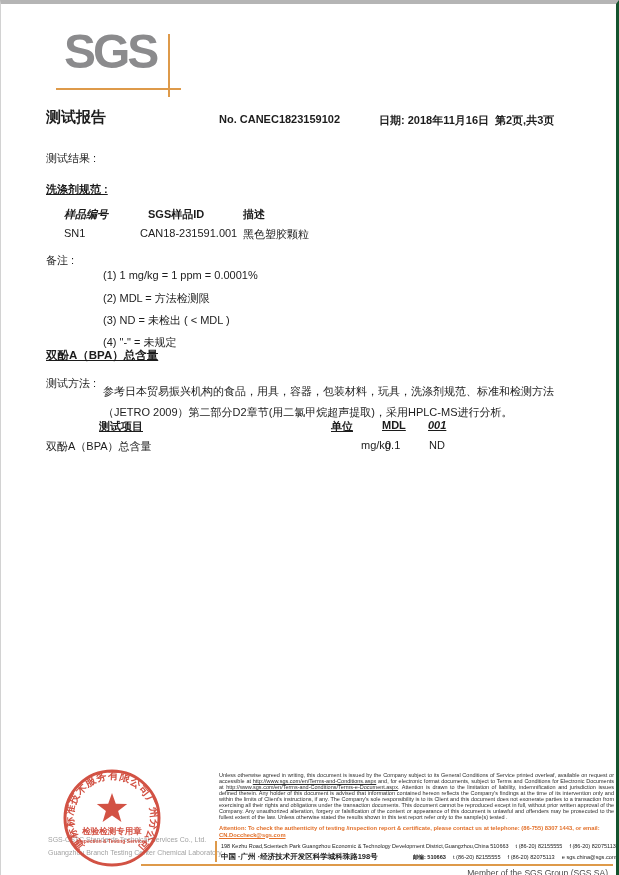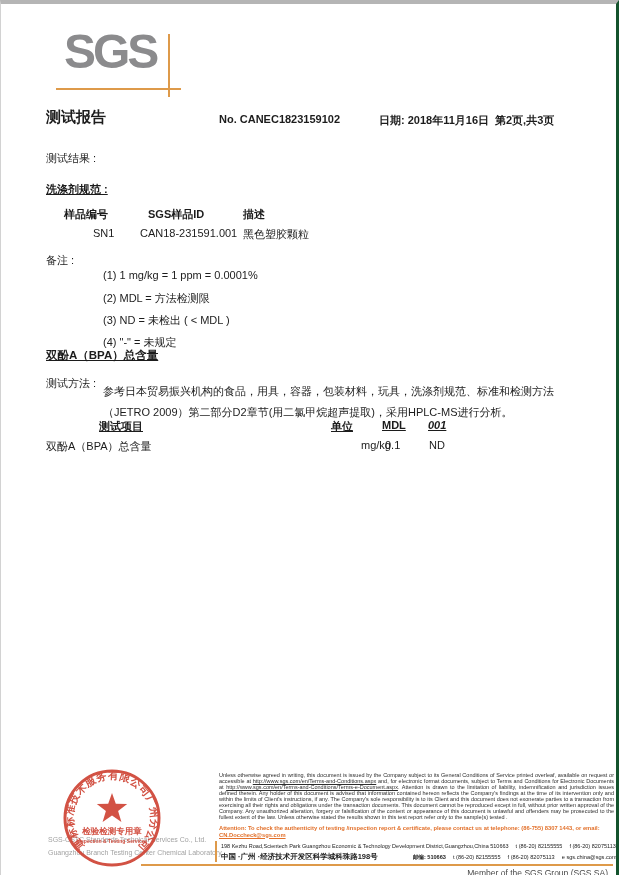--- a/index.html
+++ b/index.html
@@ -51,25 +51,25 @@
 
   <div class="abs doc-title">测试报告</div>
   <div class="abs hmeta" style="left:218px;">No. CANEC1823159102</div>
   <div class="abs hmeta" style="left:378px;">日期: 2018年11月16日</div>
   <div class="abs hmeta" style="left:494px;">第2页,共3页</div>
 
   <div class="abs b" style="left:45px; top:147px;">测试结果 :</div>
 
   <div class="abs b bold ul" style="left:45px; top:178px;">洗涤剂规范 :</div>
 
-  <div class="abs b bold" style="left:63px; top:203px;">样品编号</div>
+  <div class="abs b bold" style="left:63px; top:203px;font-style:italic;">样品编号</div>
   <div class="abs b bold" style="left:147px; top:203px;">SGS样品ID</div>
   <div class="abs b bold" style="left:242px; top:203px;text-align:center;">描述</div>
 
-  <div class="abs b" style="left:92px; top:223px;">SN1</div>
+  <div class="abs b" style="left:63px; top:223px;">SN1</div>
   <div class="abs b" style="left:139px; top:223px;">CAN18-231591.001</div>
   <div class="abs b" style="left:242px; top:223px;">黑色塑胶颗粒</div>
 
   <div class="abs b" style="left:45px; top:249px;">备注 :</div>
   <div class="abs b" style="left:102px; top:265px;">(1) 1 mg/kg = 1 ppm = 0.0001%</div>
   <div class="abs b" style="left:102px; top:287px;">(2) MDL = 方法检测限</div>
   <div class="abs b" style="left:102px; top:309px;">(3) ND = 未检出 ( &lt; MDL )</div>
   <div class="abs b" style="left:102px; top:331px;">(4) "-" = 未规定</div>
 
   <div class="abs sec-title" style="left:45px; top:344px;">双酚A（BPA）总含量</div>

